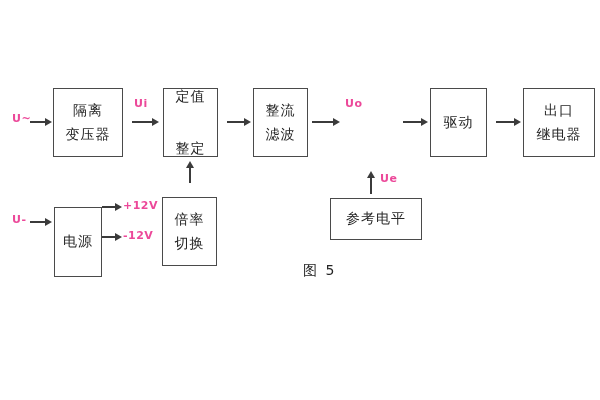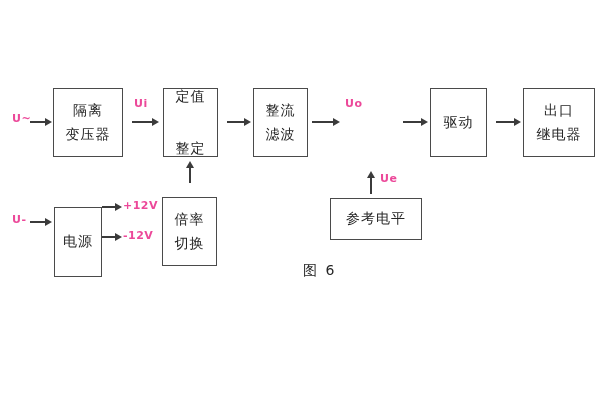--- a/index.html
+++ b/index.html
@@ -95,15 +95,15 @@
 
   <div class="v-arrow" style="left:189px;top:167px;height:16px;"></div>
 
   <div class="box" style="left:330px;top:198px;width:92px;height:42px;">
     <span>参考电平</span>
   </div>
 
   <div class="v-arrow" style="left:370px;top:177px;height:17px;"></div>
   <span class="sig" style="left:380px;top:172px;">Ue</span>
 
-  <span class="caption" style="left:303px;top:262px;">图 6</span>
+  <span class="caption" style="left:303px;top:262px;">图 5</span>
 
 </div>
 
 </body></html>

